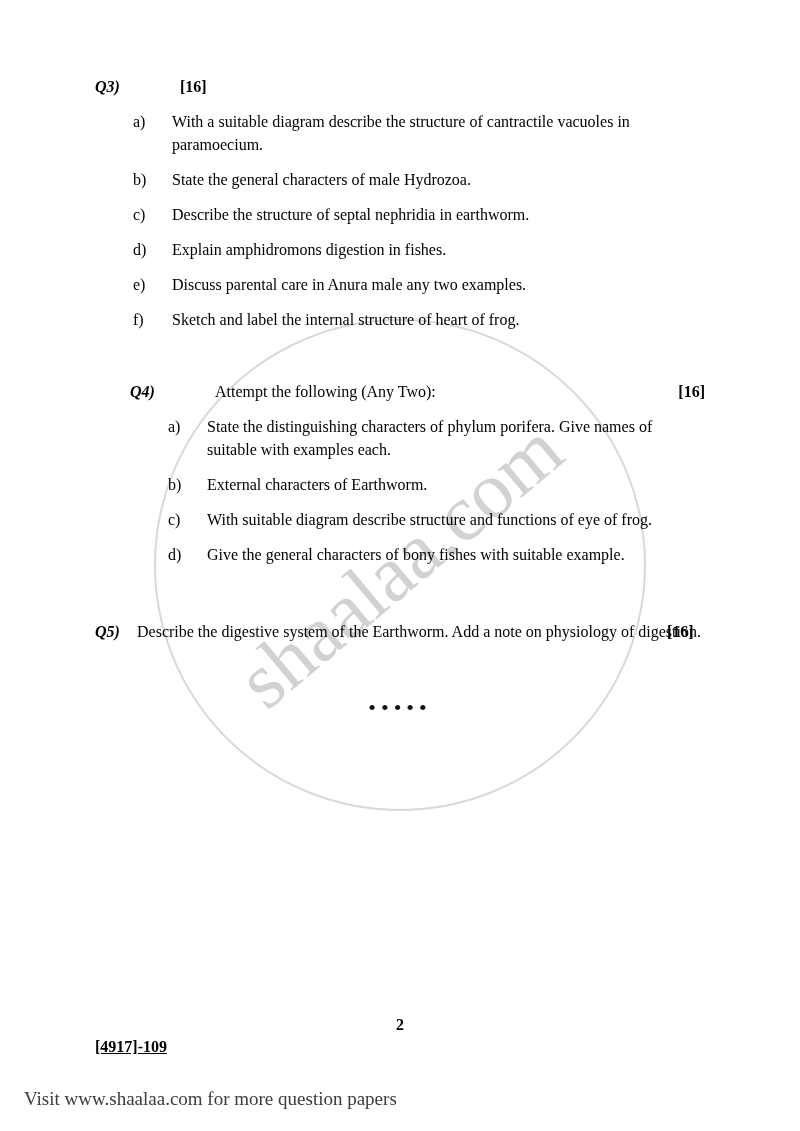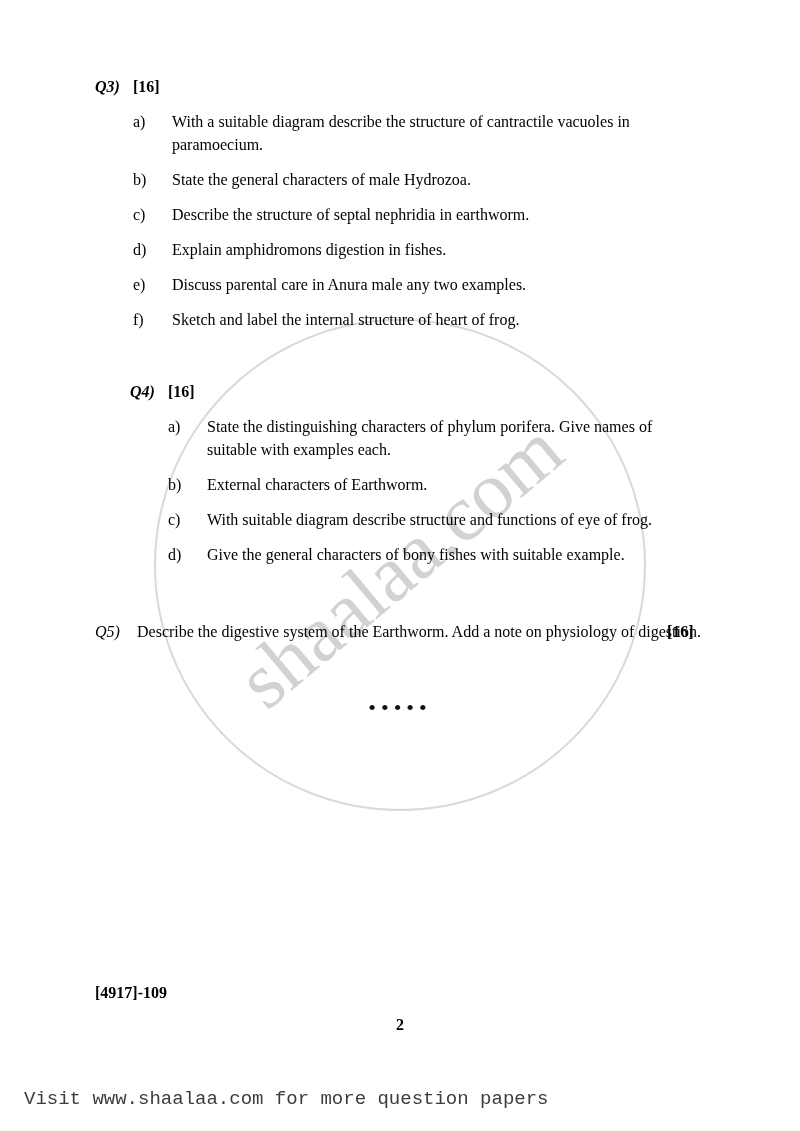--- a/index.html
+++ b/index.html
@@ -42,21 +42,21 @@
     font-family: "Liberation Serif", serif;
   }
 
   
   .content {
     position: relative;
     z-index: 1;
     padding: 75px 95px 0 95px;
     line-height: 23px;
   }
-  .q-header { display: flex; align-items: flex-end; }
+  .q-header { display: flex; align-items: flex-end; gap: 47px; }
   .q-num {
     width: 38px;
     flex-shrink: 0;
     font-weight: bold;
     font-style: italic;
   }
   .q-prompt { flex: 1; }
   .q-marks { font-weight: bold; }
 
   .sub-list { margin-left: 38px; }
@@ -69,21 +69,21 @@
   .q5-para {
     position: relative;
     margin-top: 54px;
     padding-left: 38px;
     text-indent: -38px;
   }
   .q5-para .q5-num {
     display: inline-block;
     width: 38px;
     text-indent: 0;
-    font-weight: normal;
+    font-weight: bold;
     font-style: italic;
   }
   .q5-marks {
     position: absolute;
     right: 0;
     bottom: 0;
     font-weight: bold;
   }
   .or-line { margin-top: 13px; text-align: center; }
   .alt-line { margin-top: 13px; padding-left: 38px; }
@@ -94,38 +94,39 @@
     font-size: 22px;
     letter-spacing: 5px;
     line-height: 14px;
     color: #111;
   }
 
   
   .paper-code {
     position: absolute;
     left: 95px;
-    top: 984px;
-    font-weight: bold;
-    z-index: 1;
+    top: 1038px;
+    font-weight: bold;
+    z-index: 1;
+    text-decoration: underline;
   }
   .page-num {
     position: absolute;
     left: 0;
     top: 1016px;
     width: 100%;
     text-align: center;
     font-weight: bold;
     z-index: 1;
   }
   .site-footer {
     position: absolute;
     left: 24px;
     top: 1088px;
-    font-family: Liberation Mono, monospace;
+    font-family: Liberation Serif, serif;
     font-size: 19px;
     color: #3c3c3c;
     z-index: 1;
   }
 </style>
 </head>
 <body>
 
 <div class="page">
 
@@ -165,20 +166,21 @@
         <div class="sub-item">
           <span class="sub-label">f)</span>
           <span class="sub-text">Sketch and label the internal structure of heart of frog.</span>
         </div>
       </div>
     </section>
 
     <section class="q-block q4-block">
       <div class="q-header">
         <span class="q-num">Q4)</span>
+        <span class="q-prompt">Attempt the following (Any Two):</span>
         <span class="q-marks">[16]</span>
       </div>
       <div class="sub-list">
         <div class="sub-item">
           <span class="sub-label">a)</span>
           <span class="sub-text">State the distinguishing characters of phylum porifera. Give names of suitable with examples each.</span>
         </div>
         <div class="sub-item">
           <span class="sub-label">b)</span>
           <span class="sub-text">External characters of Earthworm.</span>

